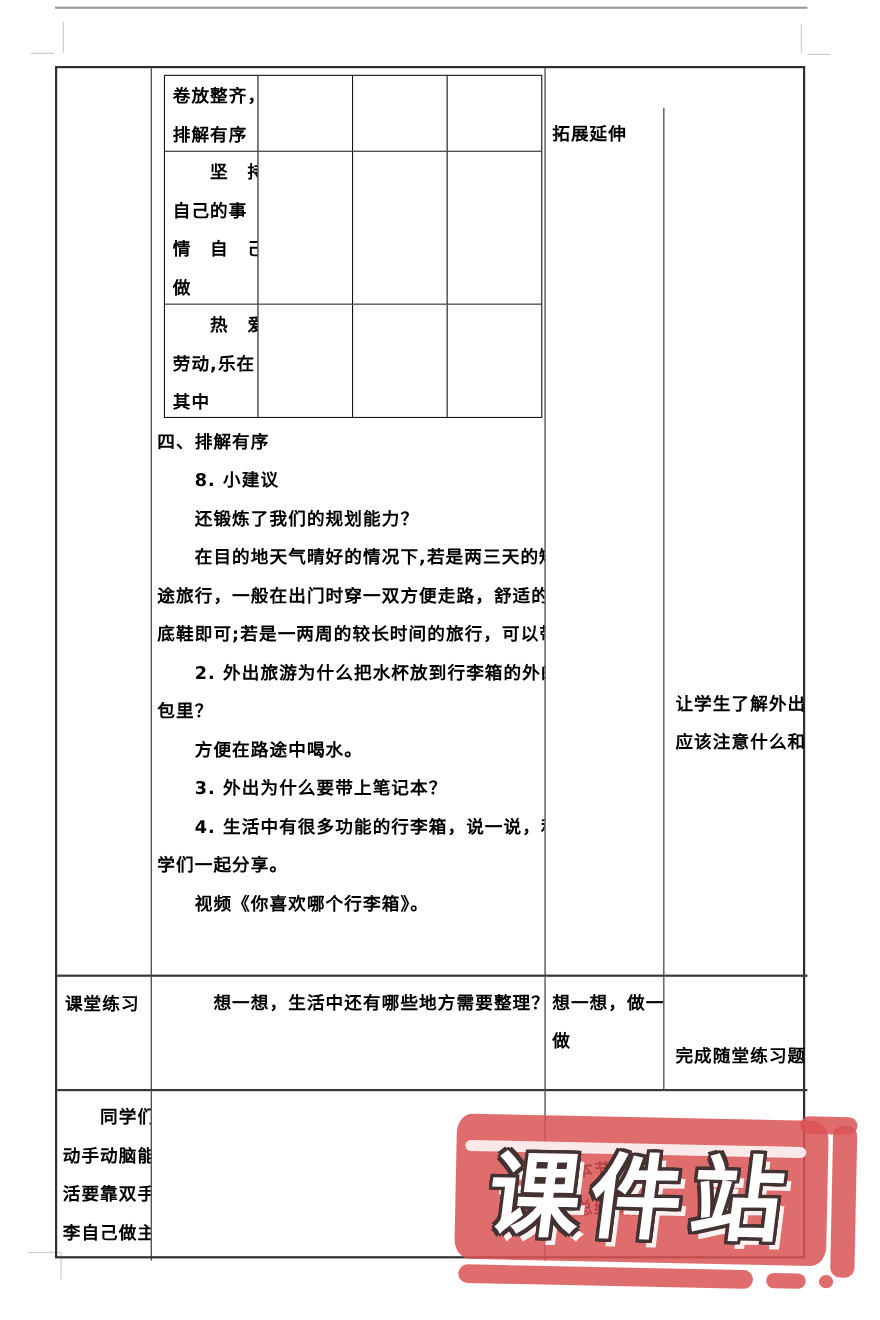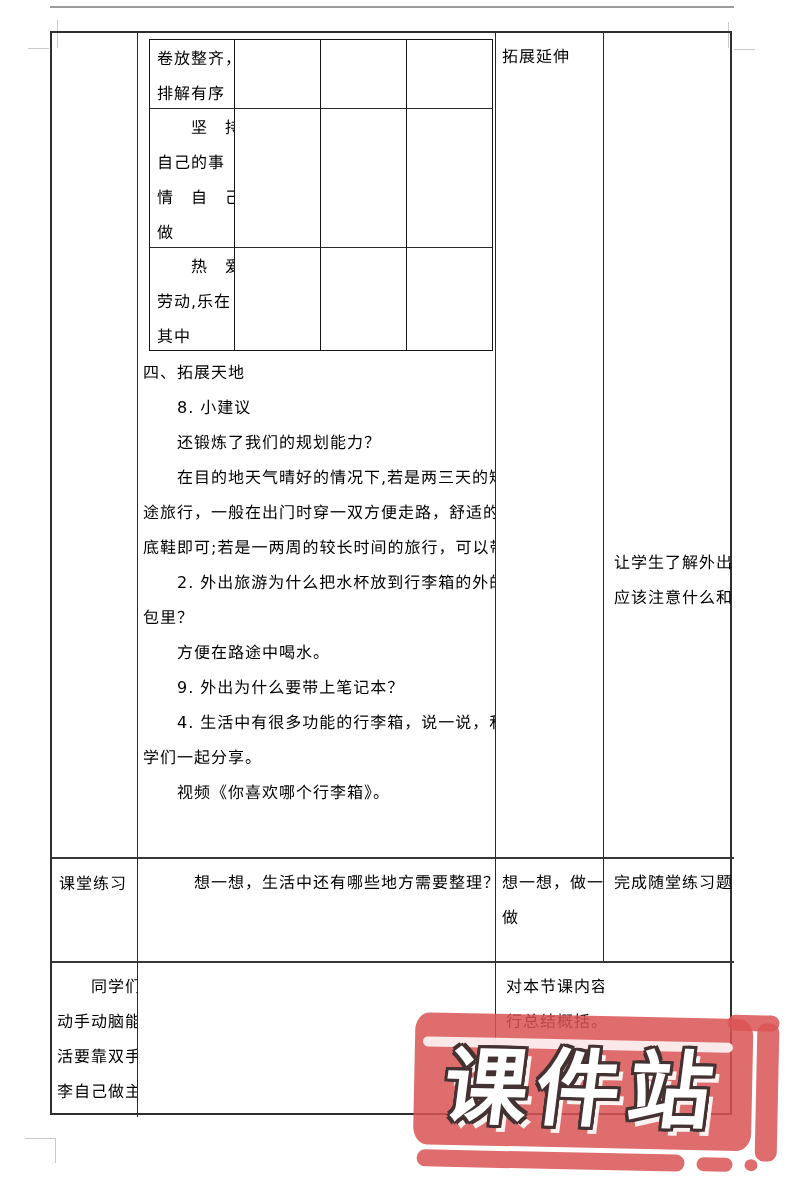--- a/index.html
+++ b/index.html
@@ -13,38 +13,39 @@
   .mark{position:absolute;background:#c9c9c9;}
   .mark-tl-v{left:57px;top:20px;width:1px;height:28px;}
   .mark-tl-h{left:28px;top:48px;width:21px;height:1px;}
   .mark-tr-v{left:728px;top:22px;width:1px;height:26px;}
   .mark-tr-h{left:734px;top:49px;width:21px;height:1px;}
   .mark-bl-h{left:25px;top:1138px;width:30px;height:1px;}
   .mark-bl-v{left:55px;top:1138px;width:1px;height:25px;}
 
   
   .lesson-table{
-    position:absolute;left:50px;top:31px;width:682px;height:1084px;
+    position:absolute;left:50px;top:60px;width:682px;height:1084px;
     display:grid;box-sizing:border-box;
     grid-template-columns:86px 358px 108px 130px;
     grid-template-rows:826px 104px 154px;
     border:2px solid #2f2f2f;
+    font-weight:bold;
   }
   .cell{
     box-sizing:border-box;border-right:1.5px solid #2a2a2a;border-bottom:2px solid #383838;
     overflow:hidden;position:relative;
   }
-  .cell.last-col{border-right:none;}
+  .cell.last-col{border-right:none;margin-top:48px;}
   .cell.last-row{border-bottom:none;}
   .tline{line-height:35px;font-size:16px;white-space:pre;letter-spacing:1px;}
   .label-cell{padding:7px 2px 0 7px;}
   .content-cell{padding:6px 0 0 5px;}
   .activity-cell{padding:6px 0 0 6px;}
   .intent-cell{padding:6px 2px 0 10px;}
-  .pt-expand-activity{}
+  .pt-expand-activity{margin-top:36px;}
   .pt-expand-intent{padding-top:512px;}
 
   
   .checklist{
     margin:0 0 4px 6px;width:344px;height:312px;
     display:grid;box-sizing:border-box;
     grid-template-columns:85px 86px 86px auto;
     grid-template-rows:69px 139px auto;
     border:1.5px solid #161616;
   }
@@ -120,30 +121,30 @@
           <div class="tline">劳动,乐在</div>
           <div class="tline">其中</div>
         </div>
       <div class="ck-cell last-row"></div>
       <div class="ck-cell last-row"></div>
       <div class="ck-cell last-row last-col"></div>
     </div>
 
     <div>
 
-    <div class="tline">四、拓展天地</div>
+    <div class="tline">四、排解有序</div>
         <div class="tline">　　8. 小建议</div>
         <div class="tline">　　还锻炼了我们的规划能力？</div>
         <div class="tline">　　在目的地天气晴好的情况下,若是两三天的短</div>
         <div class="tline">途旅行，一般在出门时穿一双方便走路，舒适的平</div>
         <div class="tline">底鞋即可;若是一两周的较长时间的旅行，可以带两</div>
         <div class="tline">　　2. 外出旅游为什么把水杯放到行李箱的外的书</div>
         <div class="tline">包里？</div>
         <div class="tline">　　方便在路途中喝水。</div>
-        <div class="tline">　　9. 外出为什么要带上笔记本？</div>
+        <div class="tline">　　3. 外出为什么要带上笔记本？</div>
         <div class="tline">　　4. 生活中有很多功能的行李箱，说一说，和同</div>
         <div class="tline">学们一起分享。</div>
         <div class="tline">　　视频《你喜欢哪个行李箱》。</div>
       </div>
   </div>
 
   <div class="cell activity-cell pt-expand-activity">
     <div class="tline">拓展延伸</div>
   </div>
 

